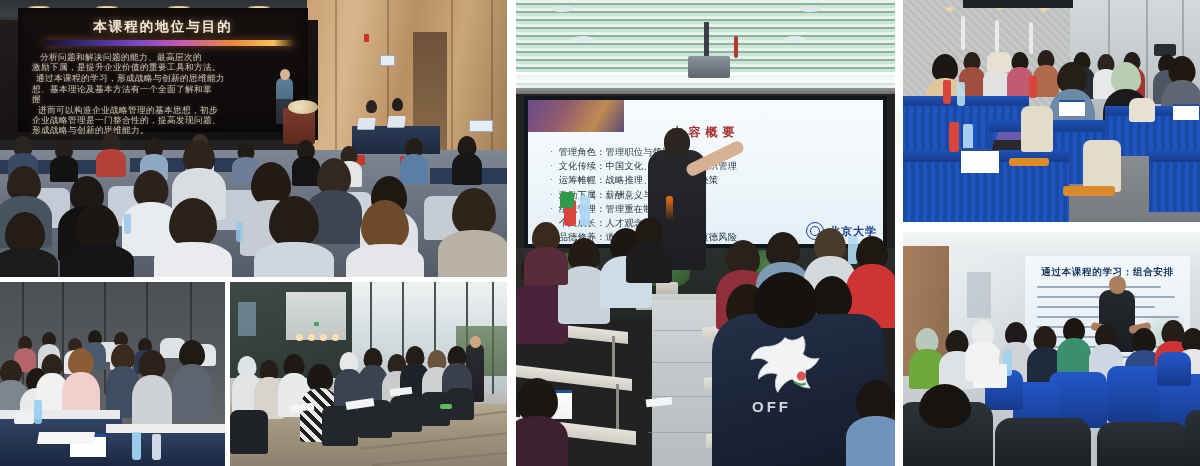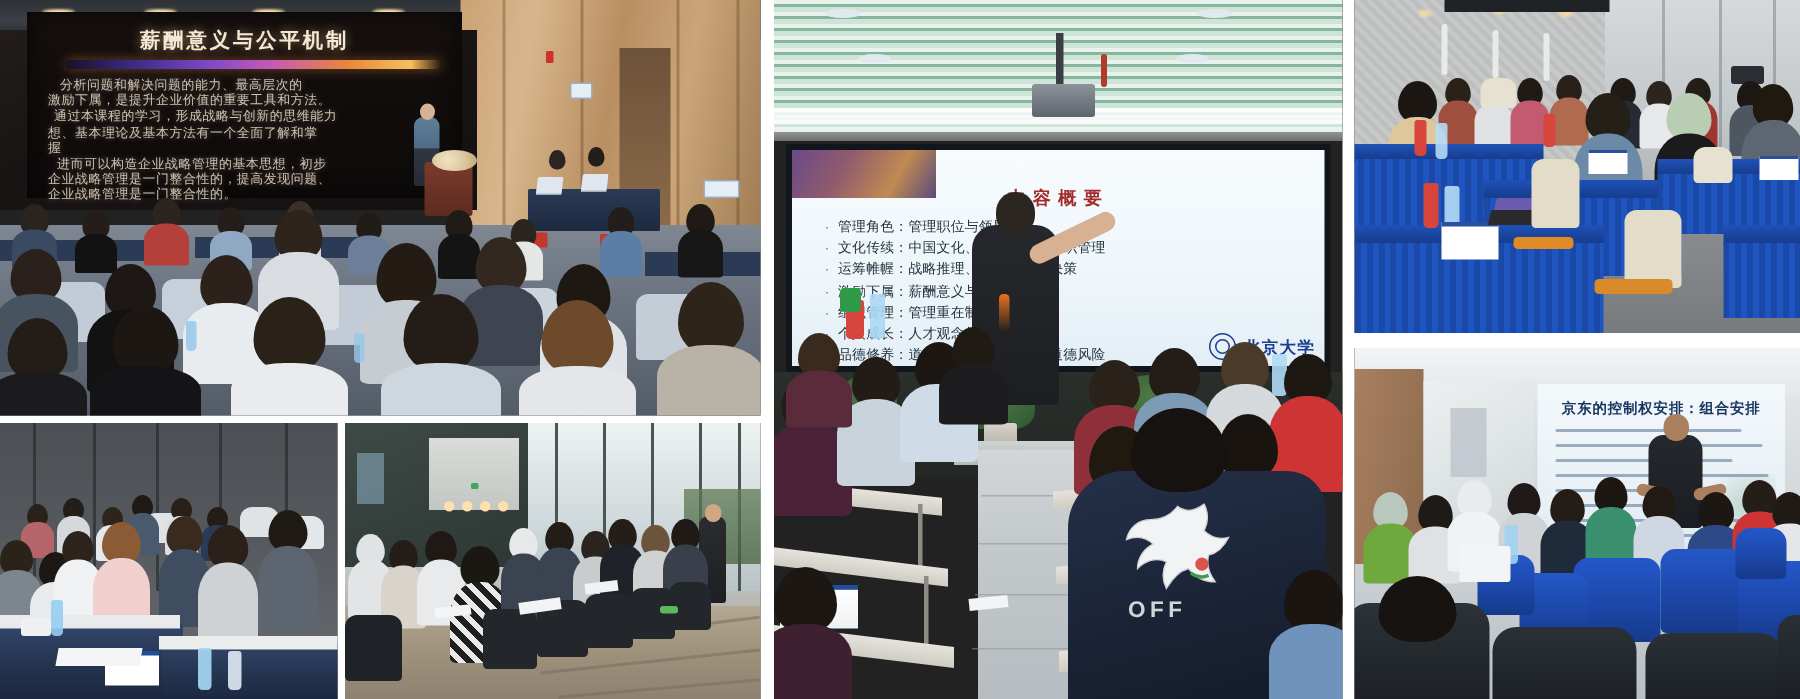--- a/index.html
+++ b/index.html
@@ -195,30 +195,30 @@
       <div class="woodseam" style="right:118px"></div>
       <div class="woodseam" style="right:170px"></div>
       <div class="doorpanel" style="right:60px;top:32px;width:34px;height:118px;"></div>
       <div class="alarm" style="right:138px;top:34px"></div>
       <div class="exitsign" style="right:112px;top:55px"></div>
       <div class="exitsign" style="right:14px;top:120px;width:22px;height:10px"></div>
 
       <div class="darkwall"></div>
 
       <div class="ledscreen">
-        <div class="slide-title">薪酬意义与公平机制</div>
+        <div class="slide-title">本课程的地位与目的</div>
         <div class="rule"></div>
         <div class="sl-line" style="left:22px;top:44px">分析问题和解决问题的能力、最高层次的</div>
         <div class="sl-line" style="left:14px;top:54px">激励下属，是提升企业价值的重要工具和方法。</div>
         <div class="sl-line" style="left:18px;top:65px">通过本课程的学习，形成战略与创新的思维能力</div>
         <div class="sl-line" style="left:14px;top:76px">想、基本理论及基本方法有一个全面了解和掌</div>
         <div class="sl-line" style="left:14px;top:86px">握</div>
         <div class="sl-line" style="left:20px;top:97px">进而可以构造企业战略管理的基本思想，初步</div>
         <div class="sl-line" style="left:14px;top:107px">企业战略管理是一门整合性的，提高发现问题、</div>
-        <div class="sl-line" style="left:14px;top:117px">企业战略管理是一门整合性的。</div>
+        <div class="sl-line" style="left:14px;top:117px">形成战略与创新的思维能力。</div>
       </div>
 
       <div class="audfloor"></div>
 
       <div class="speaker"></div>
       <div class="spkhead"></div>
       <div class="podium"></div>
       <div class="flowers"></div>
 
       <div class="backtable"></div>
@@ -764,21 +764,21 @@
 
   <div class="photo" id="p6">
     <div class="ph-inner">
       <div class="bg"></div>
       <div class="ceil"></div>
       <div class="woodcol"></div>
       <div class="marble"></div>
       <div style="position:absolute;left:64px;top:40px;width:24px;height:46px;background:rgba(190,198,204,.85)"></div>
 
       <div class="scr">
-        <div class="scr-title">京东的控制权安排：组合安排</div>
+        <div class="scr-title">通过本课程的学习：组合安排</div>
         <div class="scr-line" style="top:30px;width:124px"></div>
         <div class="scr-line" style="top:40px;width:138px"></div>
         <div class="scr-line" style="top:50px;width:118px"></div>
         <div class="scr-line" style="top:60px;width:142px"></div>
         <div class="scr-line" style="top:70px;width:96px"></div>
         <div class="scr-line" style="top:80px;width:110px"></div>
         <div class="scr-line" style="top:90px;width:126px"></div>
         <div class="scr-line" style="top:100px;width:104px"></div>
         <div class="scr-line" style="top:110px;width:118px"></div>
         <div style="position:absolute;right:6px;bottom:8px;width:44px;height:50px;

